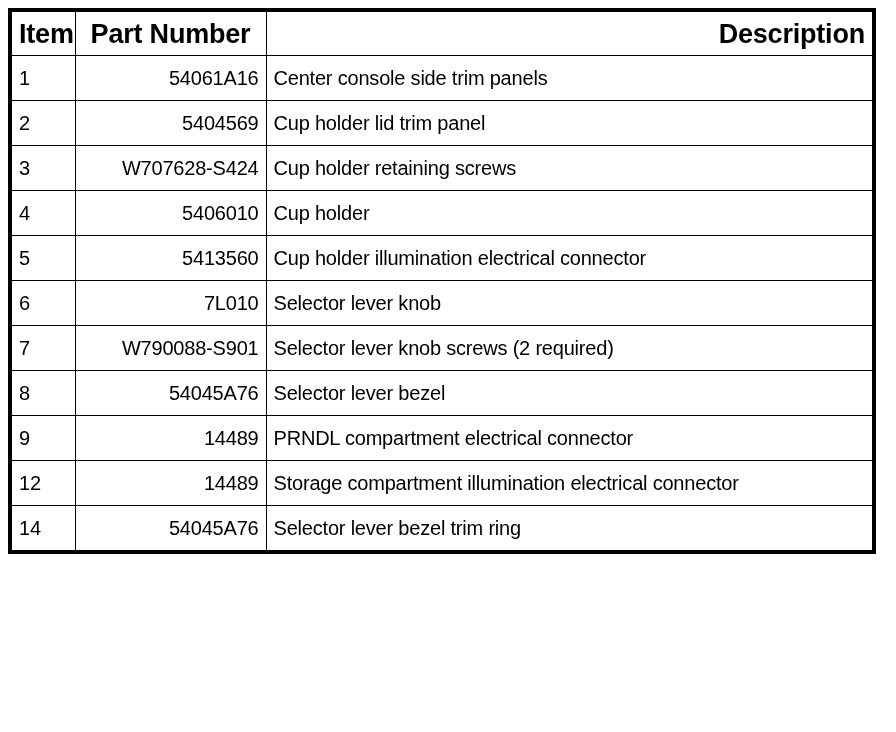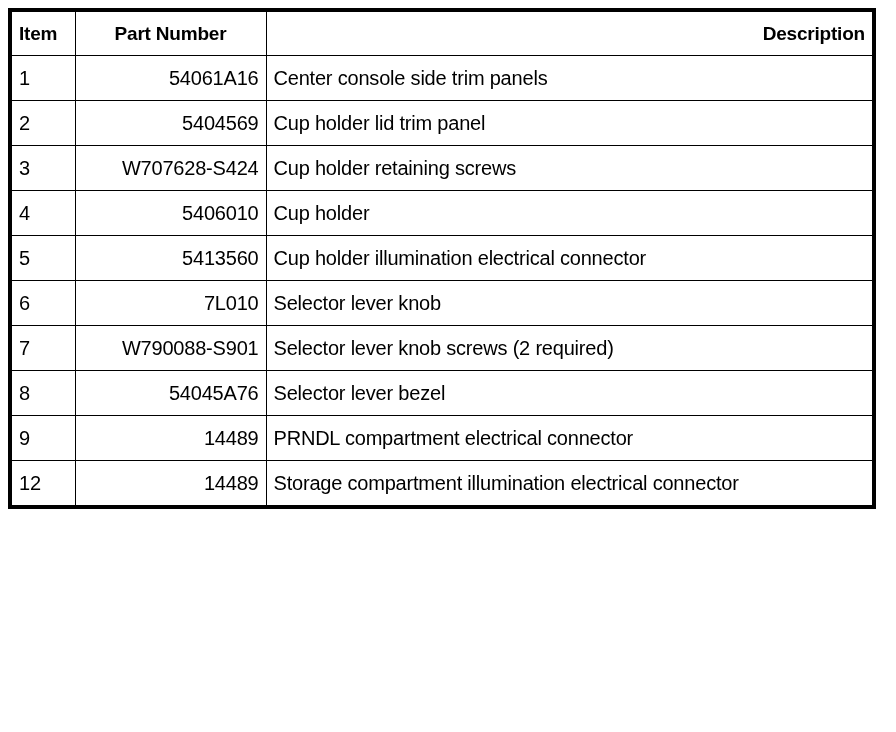--- a/index.html
+++ b/index.html
@@ -46,21 +46,21 @@
     font-size: 20px;
     line-height: 22px;
     letter-spacing: -0.2px;
     white-space: nowrap;
     overflow: hidden;
   }
 
   .parts-table thead th {
     font-weight: bold;
     height: 43px;
-    font-size: 19px;
+    font-size: 27px;
   }
 
   .th-item { text-align: left; }
   .th-part { text-align: center; }
   .th-desc { text-align: right; }
 
   .cell-item { text-align: left; }
   .cell-part { text-align: right; }
   .cell-desc { text-align: left; letter-spacing: -0.35px; }
 </style>
@@ -126,16 +126,21 @@
       <tr>
         <td class="cell-item">9</td>
         <td class="cell-part">14489</td>
         <td class="cell-desc">PRNDL compartment electrical connector</td>
       </tr>
       <tr>
         <td class="cell-item">12</td>
         <td class="cell-part">14489</td>
         <td class="cell-desc">Storage compartment illumination electrical connector</td>
       </tr>
+      <tr>
+        <td class="cell-item">14</td>
+        <td class="cell-part">54045A76</td>
+        <td class="cell-desc">Selector lever bezel trim ring</td>
+      </tr>
     </tbody>
   </table>
 
 </div>
 
 </body></html>

